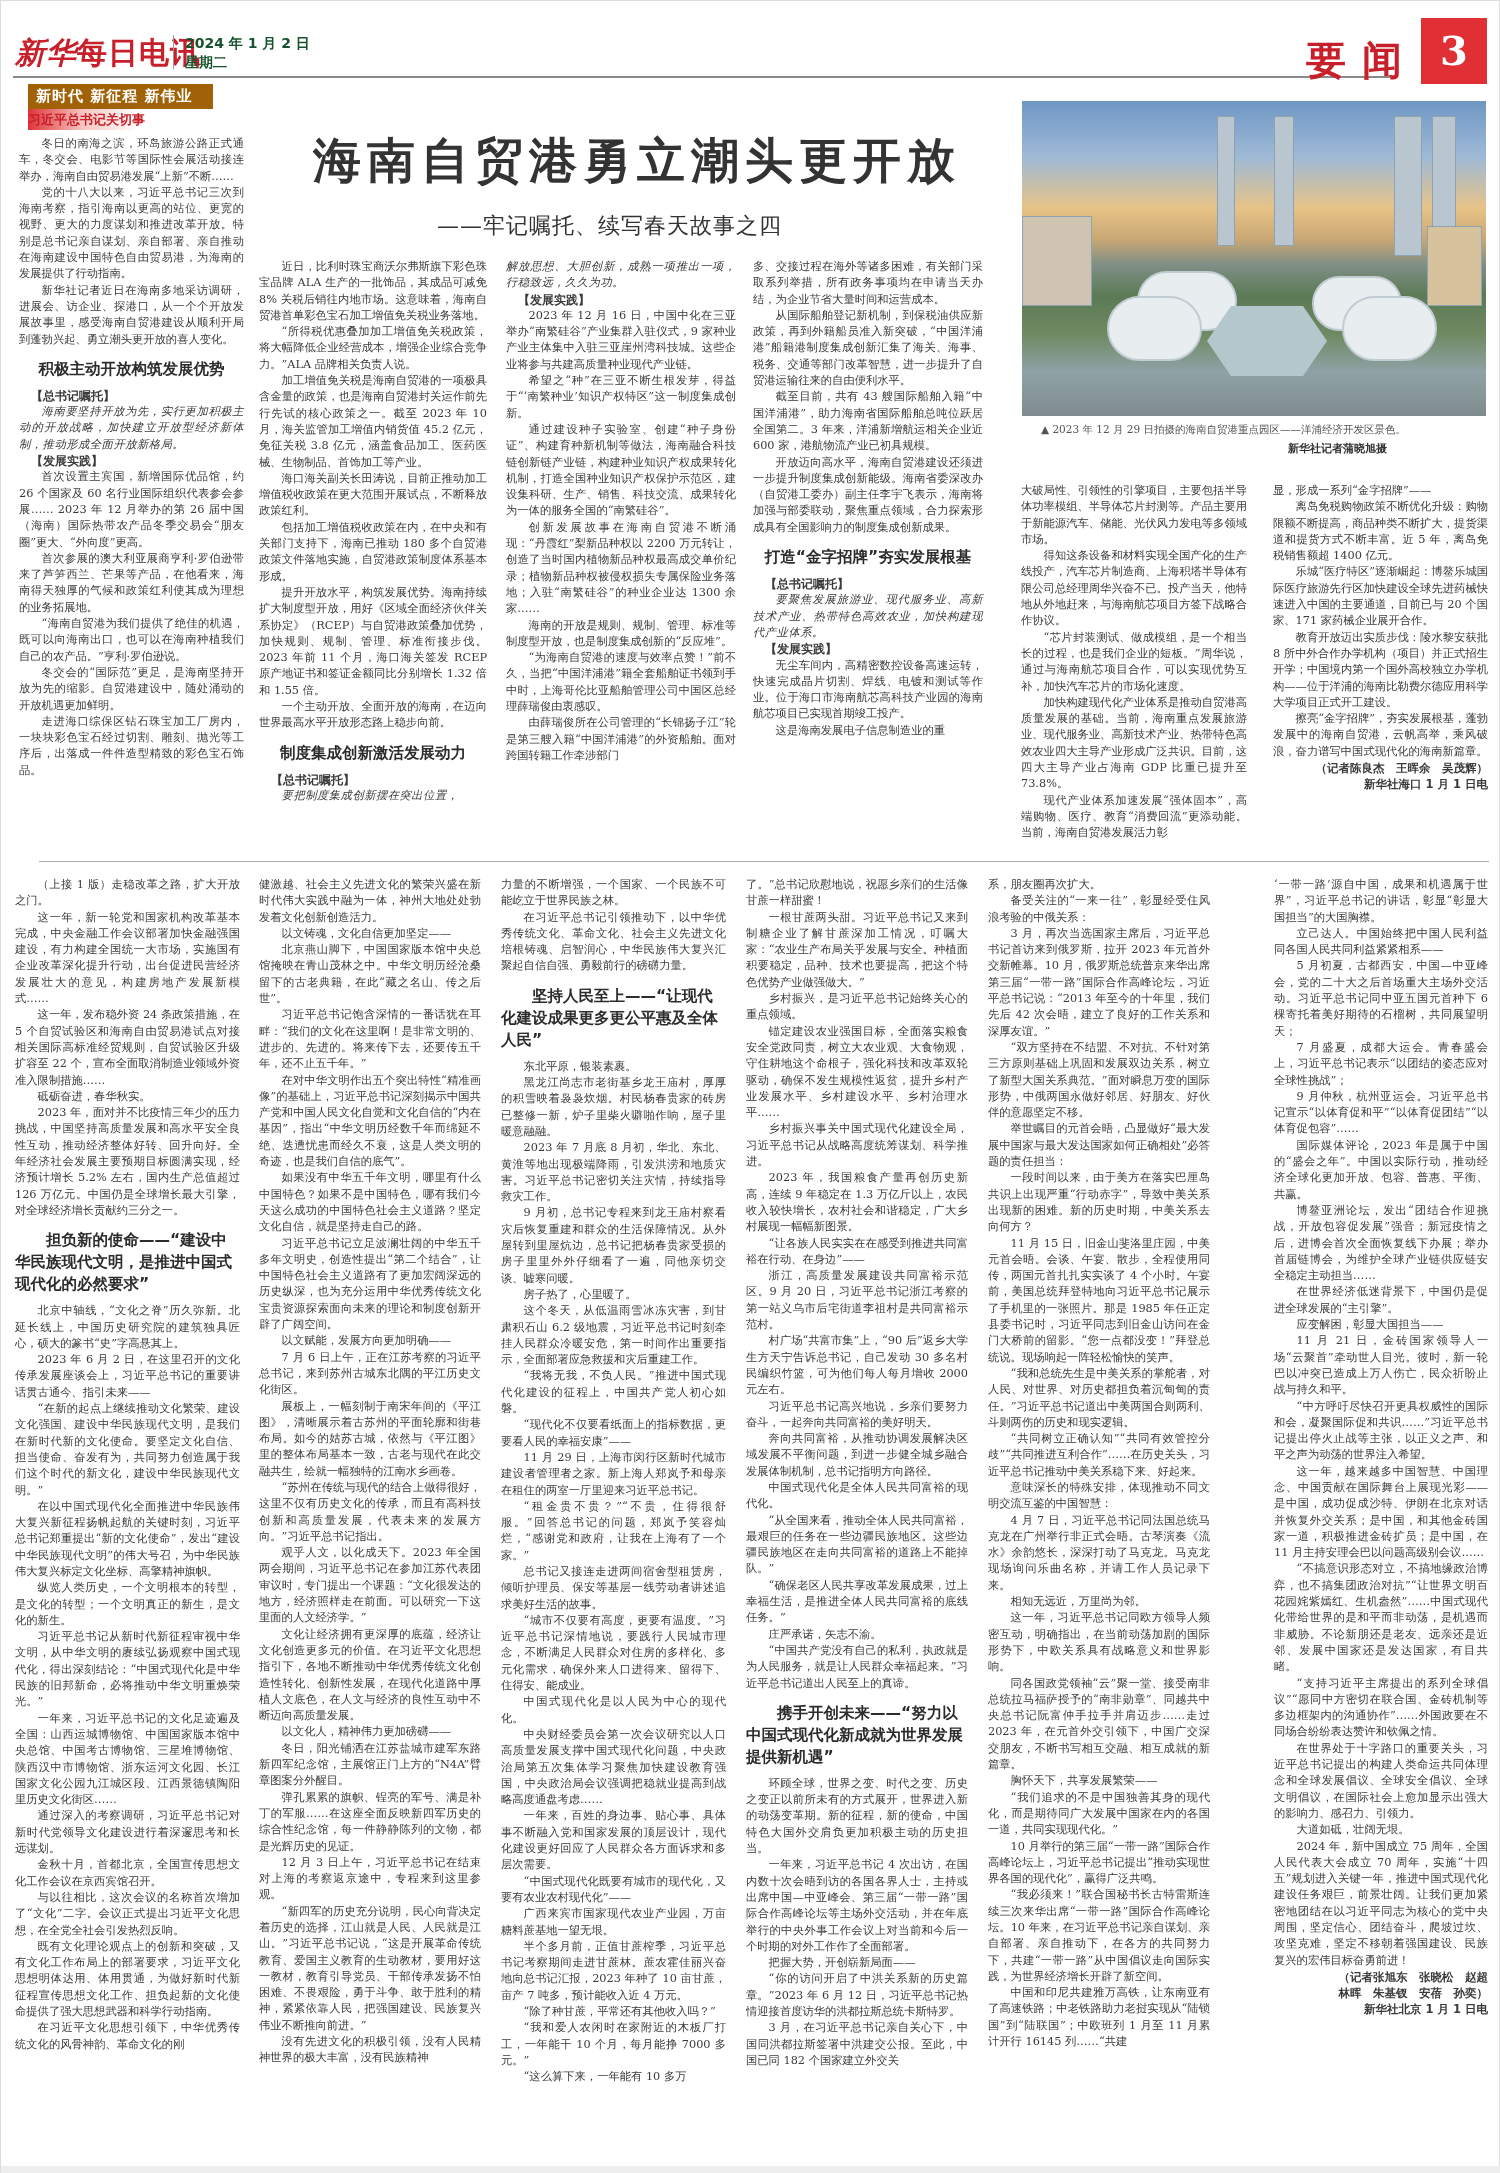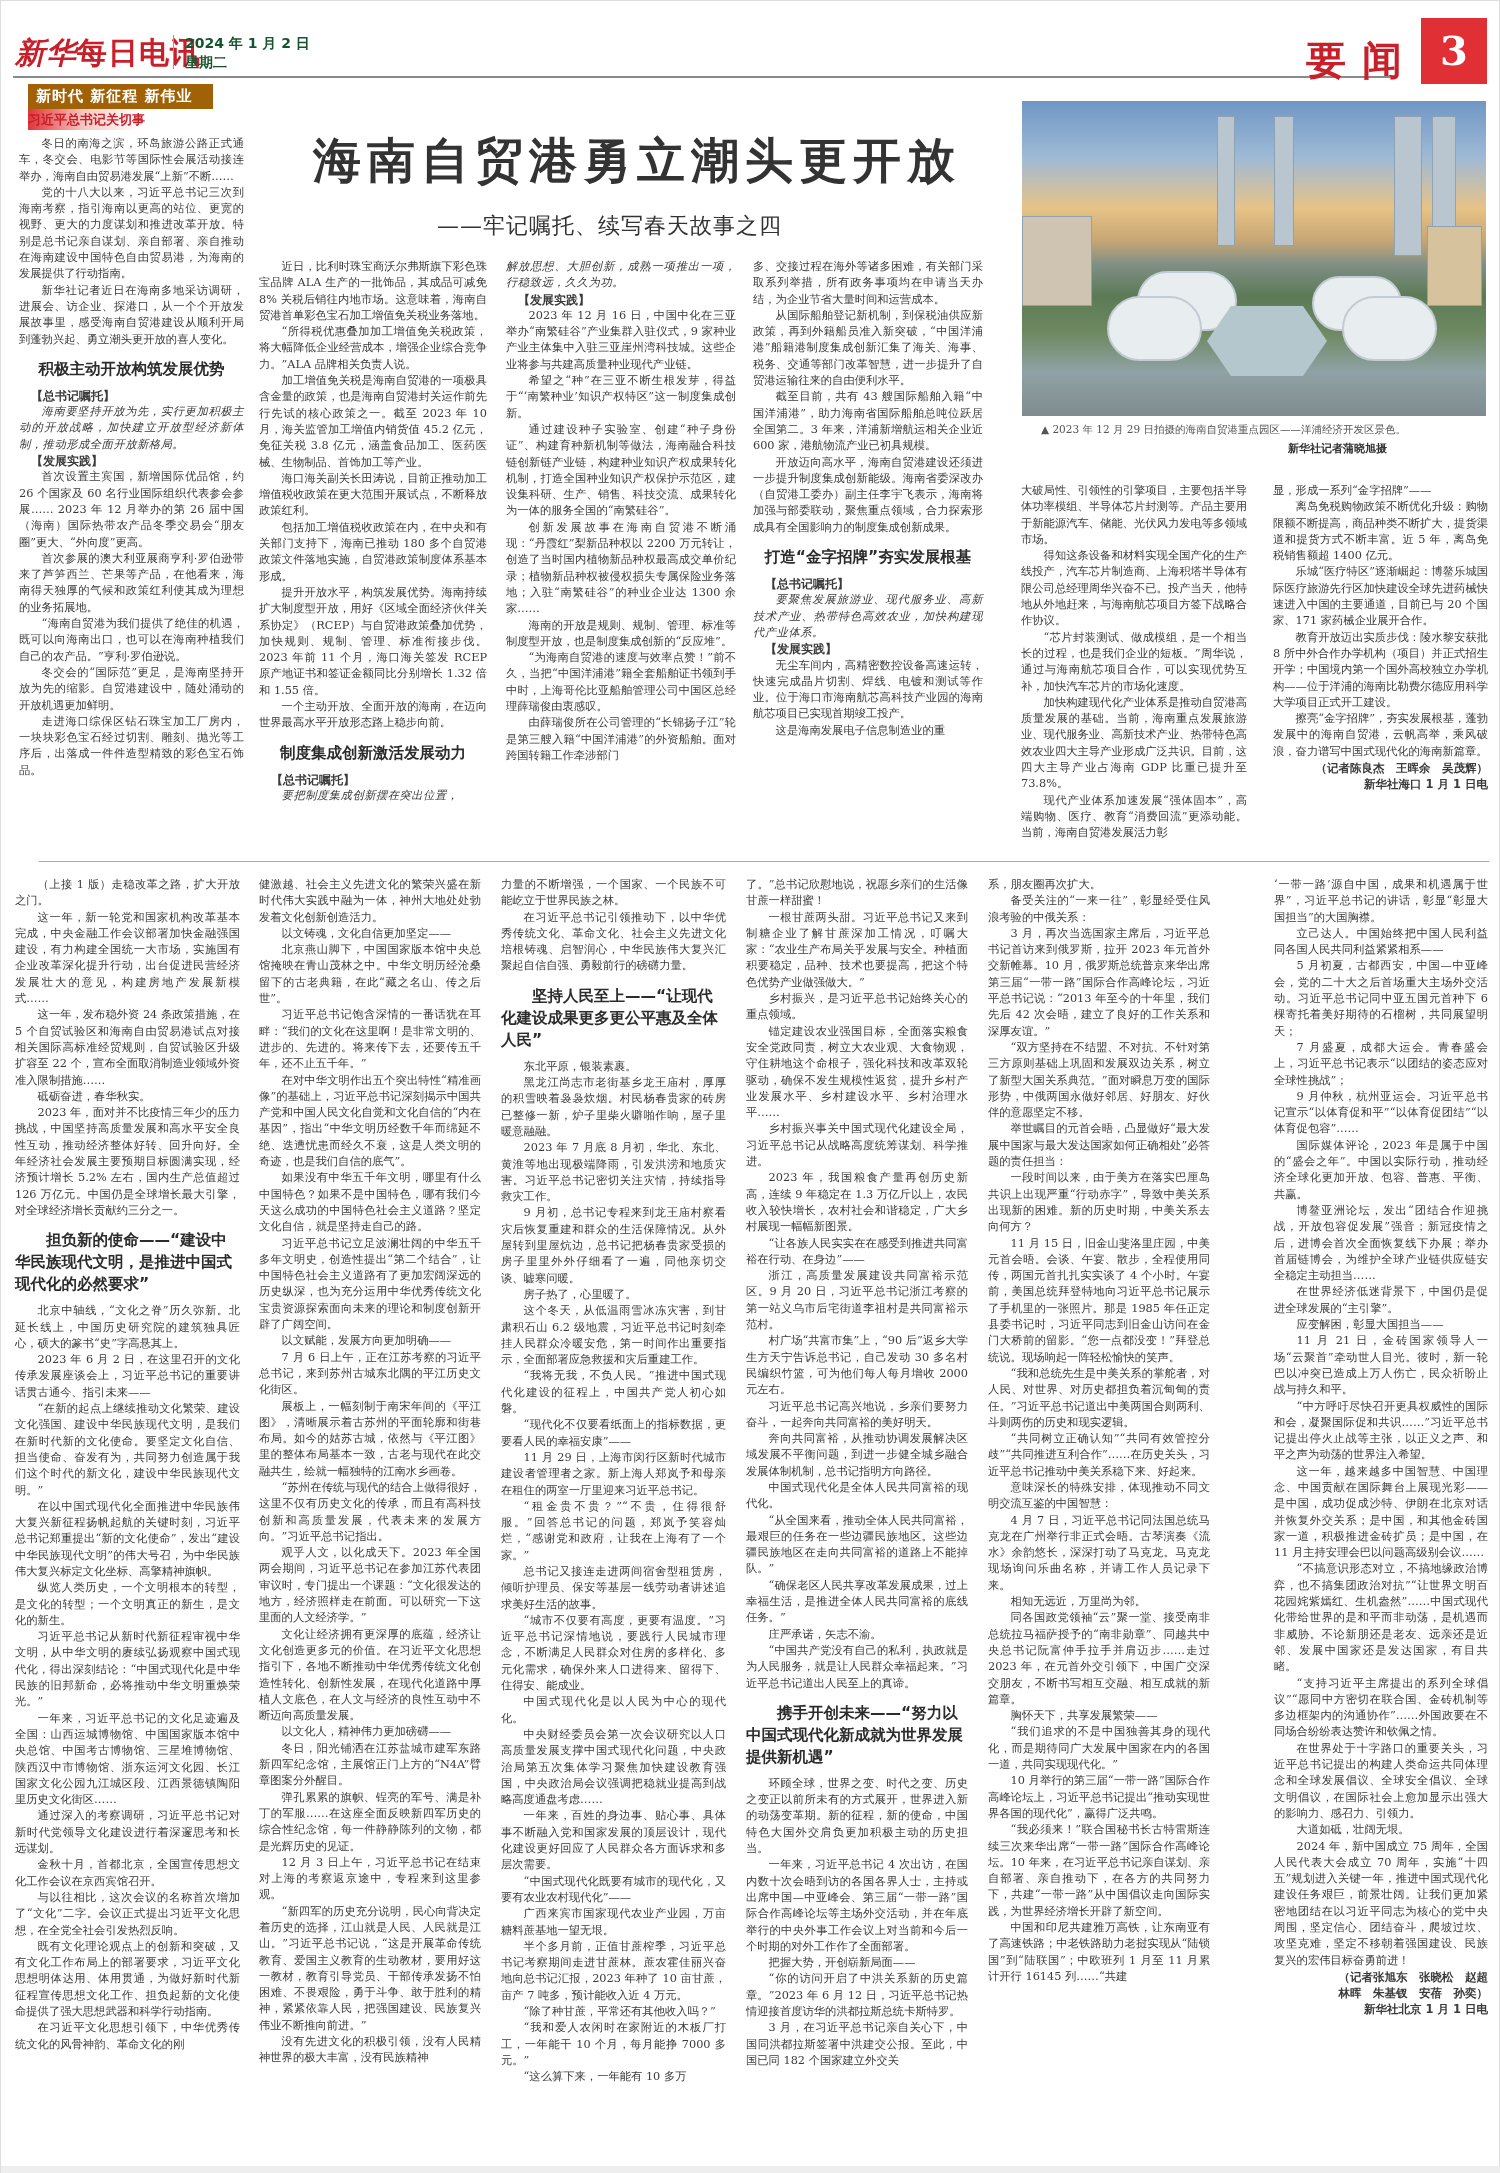--- a/index.html
+++ b/index.html
@@ -256,20 +256,21 @@
       <p>3 月，再次当选国家主席后，习近平总书记首访来到俄罗斯，拉开 2023 年元首外交新帷幕。10 月，俄罗斯总统普京来华出席第三届“一带一路”国际合作高峰论坛，习近平总书记说：“2013 年至今的十年里，我们先后 42 次会晤，建立了良好的工作关系和深厚友谊。”</p>
       <p>“双方坚持在不结盟、不对抗、不针对第三方原则基础上巩固和发展双边关系，树立了新型大国关系典范。”面对瞬息万变的国际形势，中俄两国永做好邻居、好朋友、好伙伴的意愿坚定不移。</p>
       <p>举世瞩目的元首会晤，凸显做好“最大发展中国家与最大发达国家如何正确相处”必答题的责任担当：</p>
       <p>一段时间以来，由于美方在落实巴厘岛共识上出现严重“行动赤字”，导致中美关系出现新的困难。新的历史时期，中美关系去向何方？</p>
       <p>11 月 15 日，旧金山斐洛里庄园，中美元首会晤。会谈、午宴、散步，全程使用同传，两国元首扎扎实实谈了 4 个小时。午宴前，美国总统拜登特地向习近平总书记展示了手机里的一张照片。那是 1985 年任正定县委书记时，习近平同志到旧金山访问在金门大桥前的留影。“您一点都没变！”拜登总统说。现场响起一阵轻松愉快的笑声。</p>
       <p>“我和总统先生是中美关系的掌舵者，对人民、对世界、对历史都担负着沉甸甸的责任。”习近平总书记道出中美两国合则两利、斗则两伤的历史和现实逻辑。</p>
       <p>“共同树立正确认知”“共同有效管控分歧”“共同推进互利合作”……在历史关头，习近平总书记推动中美关系稳下来、好起来。</p>
       <p>意味深长的特殊安排，体现推动不同文明交流互鉴的中国智慧：</p>
       <p>4 月 7 日，习近平总书记同法国总统马克龙在广州举行非正式会晤。古琴演奏《流水》余韵悠长，深深打动了马克龙。马克龙现场询问乐曲名称，并请工作人员记录下来。</p>
       <p>相知无远近，万里尚为邻。</p>
+      <p>这一年，习近平总书记同欧方领导人频密互动，明确指出，在当前动荡加剧的国际形势下，中欧关系具有战略意义和世界影响。</p>
       <p>同各国政党领袖“云”聚一堂、接受南非总统拉马福萨授予的“南非勋章”、同越共中央总书记阮富仲手拉手并肩迈步……走过 2023 年，在元首外交引领下，中国广交深交朋友，不断书写相互交融、相互成就的新篇章。</p>
       <p>胸怀天下，共享发展繁荣——</p>
       <p>“我们追求的不是中国独善其身的现代化，而是期待同广大发展中国家在内的各国一道，共同实现现代化。”</p>
       <p>10 月举行的第三届“一带一路”国际合作高峰论坛上，习近平总书记提出“推动实现世界各国的现代化”，赢得广泛共鸣。</p>
       <p>“我必须来！”联合国秘书长古特雷斯连续三次来华出席“一带一路”国际合作高峰论坛。10 年来，在习近平总书记亲自谋划、亲自部署、亲自推动下，在各方的共同努力下，共建“一带一路”从中国倡议走向国际实践，为世界经济增长开辟了新空间。</p>
       <p>中国和印尼共建雅万高铁，让东南亚有了高速铁路；中老铁路助力老挝实现从“陆锁国”到“陆联国”；中欧班列 1 月至 11 月累计开行 16145 列……“共建</p>
     </div>
   <div class="col" id="bc5" style="left:1273px;top:876px;width:214px;">
       <p class="noind">‘一带一路’源自中国，成果和机遇属于世界”，习近平总书记的讲话，彰显“彰显大国担当”的大国胸襟。</p>
       <p>立己达人。中国始终把中国人民利益同各国人民共同利益紧紧相系——</p>

